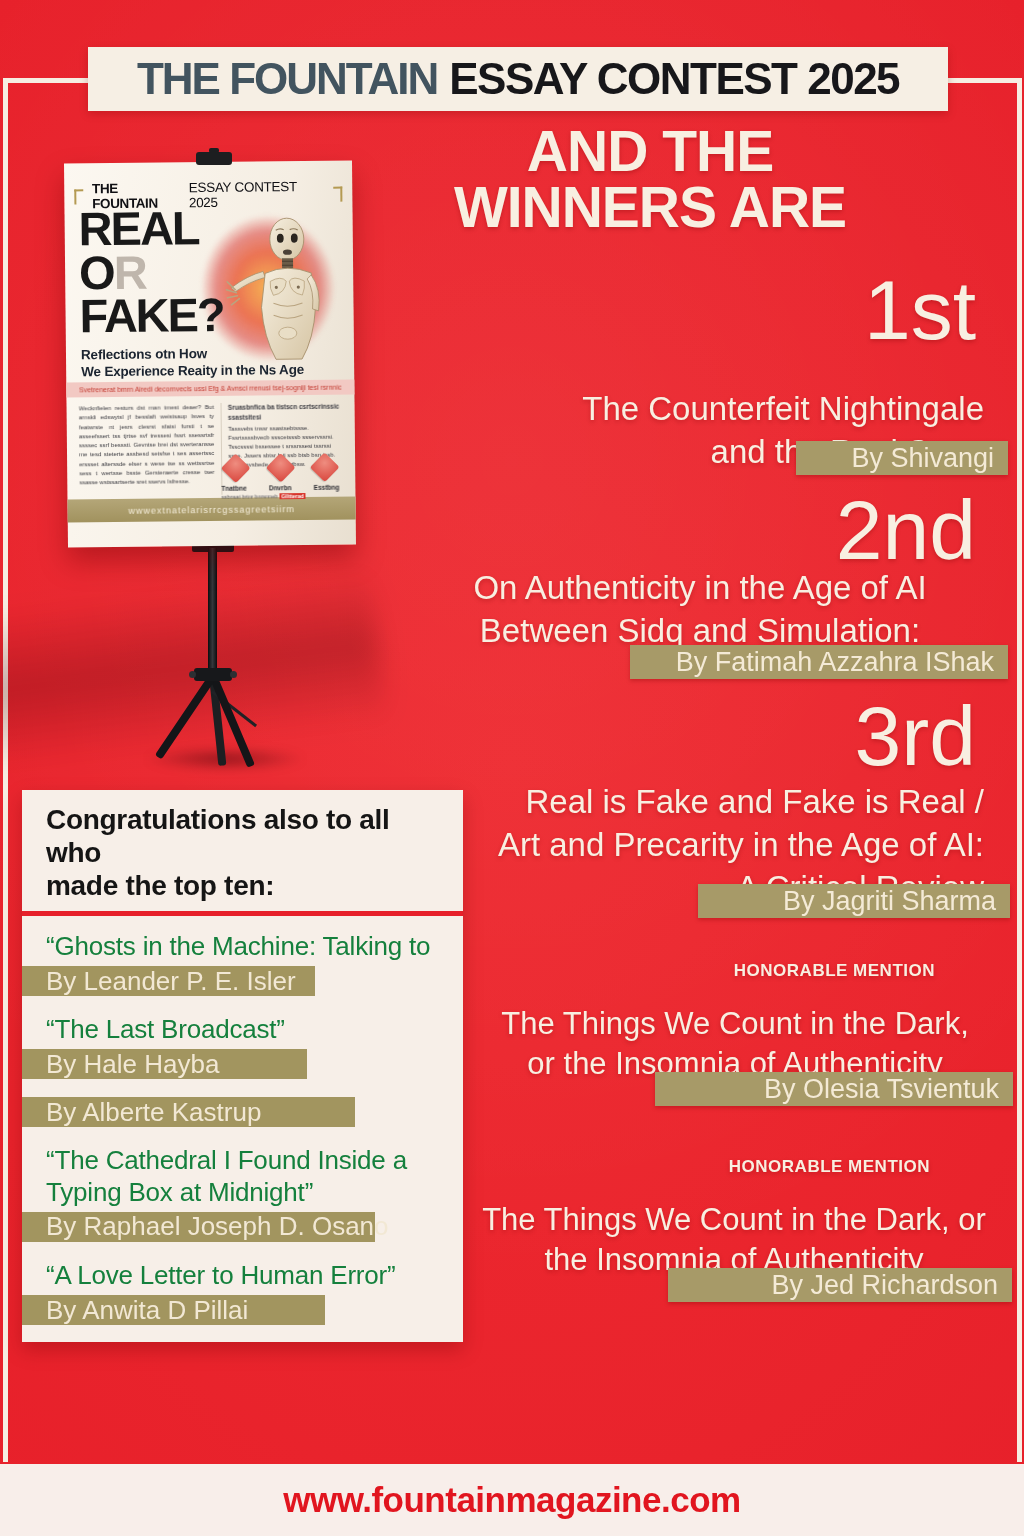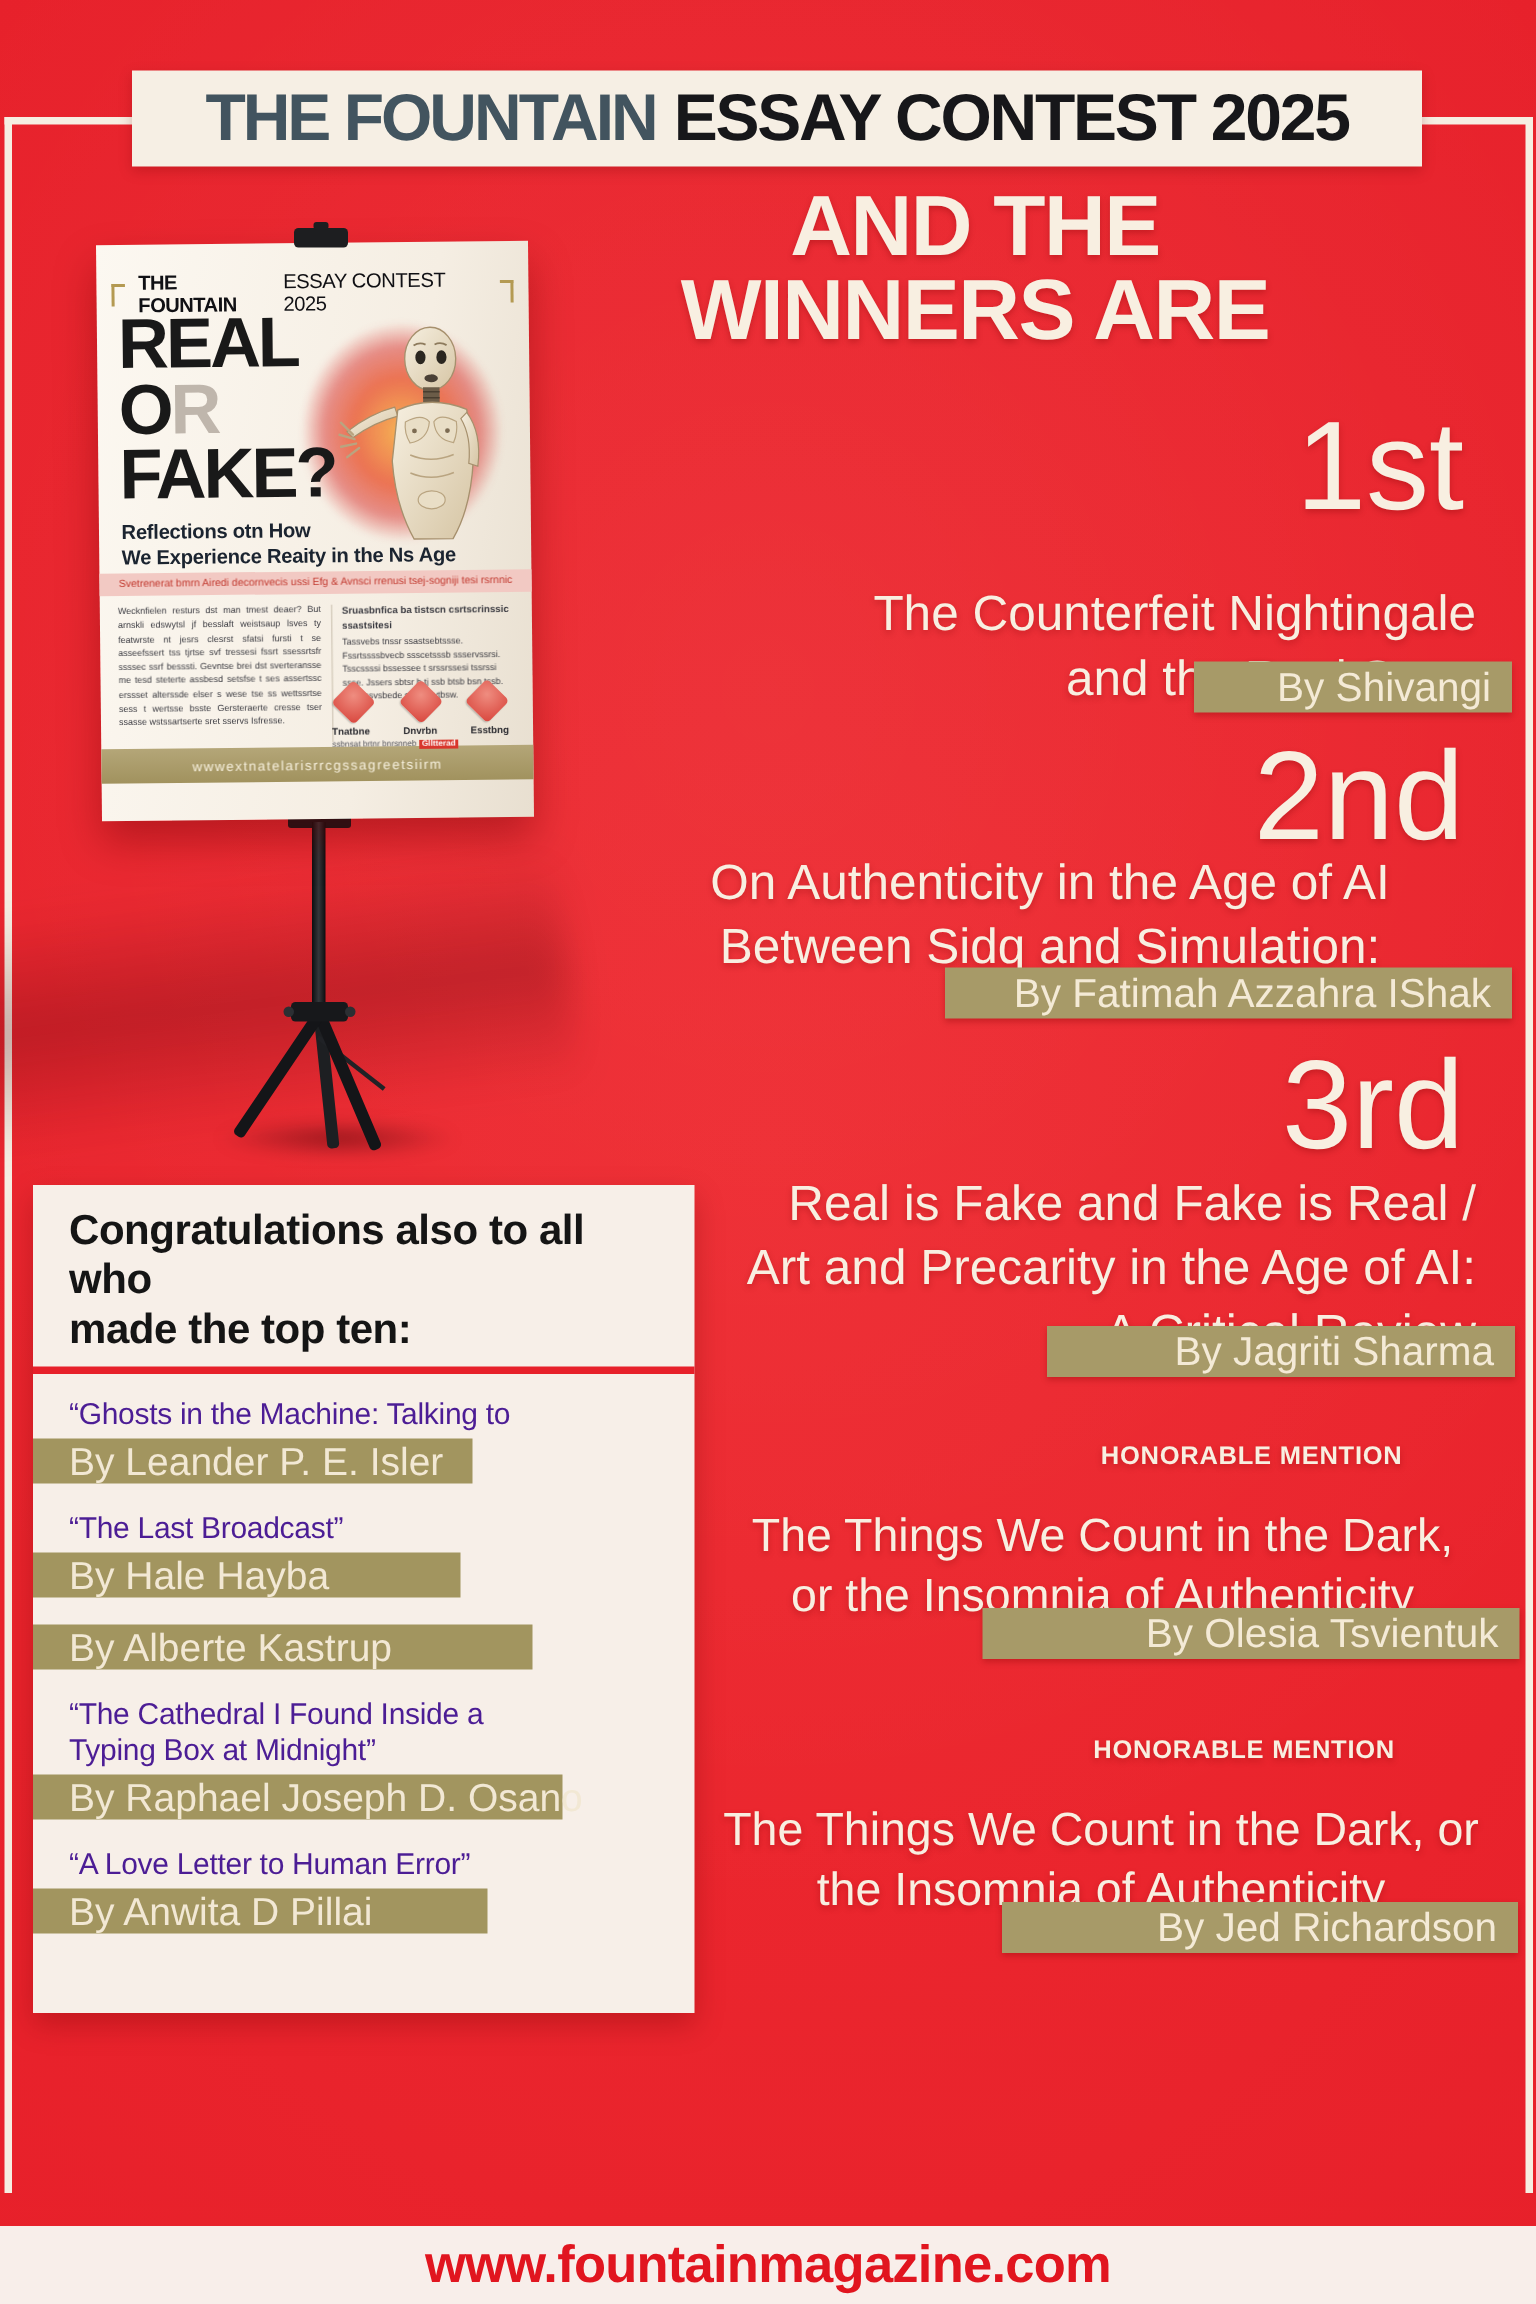--- a/index.html
+++ b/index.html
@@ -50,29 +50,29 @@
   .topten {
     position:absolute; left:22px; top:790px; width:441px; height:552px; z-index:3;
     background:#f7efe8; box-shadow:0 8px 18px rgba(110,0,0,.3);
   }
   .topten-head {
     padding:13px 18px 9px 24px; font-size:28px; font-weight:800; color:#151515;
     line-height:1.18; letter-spacing:-0.3px; border-bottom:5px solid #e7202a;
   }
   .topten-list { padding-top:15px; }
   .tt-entry { margin-bottom:18px; }
-  .tt-title { padding:0 14px 0 24px; font-size:20px; font-weight:500; color:#4c1d95; line-height:1.2; letter-spacing:-0.2px; }
+  .tt-title { padding:0 14px 0 24px; font-size:26px; font-weight:500; color:#15803d; line-height:1.2; letter-spacing:-0.2px; }
   .tt-bar {
     margin-top:4px; height:30px; background:#a2955f; color:#f2e8d4; font-size:26px;
     display:flex; align-items:center; padding-left:24px; white-space:nowrap;
   }
 
   
   .footer {
-    position:absolute; left:0; bottom:0; width:1024px; height:52px; z-index:4;
+    position:absolute; left:0; bottom:0; width:1024px; height:72px; z-index:4;
     background:#f8eeea; display:flex; align-items:center; justify-content:center;
   }
   .footer a { color:#e1151f; font-weight:700; font-size:35px; text-decoration:none; letter-spacing:-0.5px; }
 
   
   .wall-shadow {
     position:absolute; left:-50px; top:590px; width:430px; height:160px; z-index:2;
     background:linear-gradient(rgba(80,0,8,0), rgba(80,0,8,.28), rgba(80,0,8,0));
     transform:rotate(-7deg); filter:blur(12px);
   }

